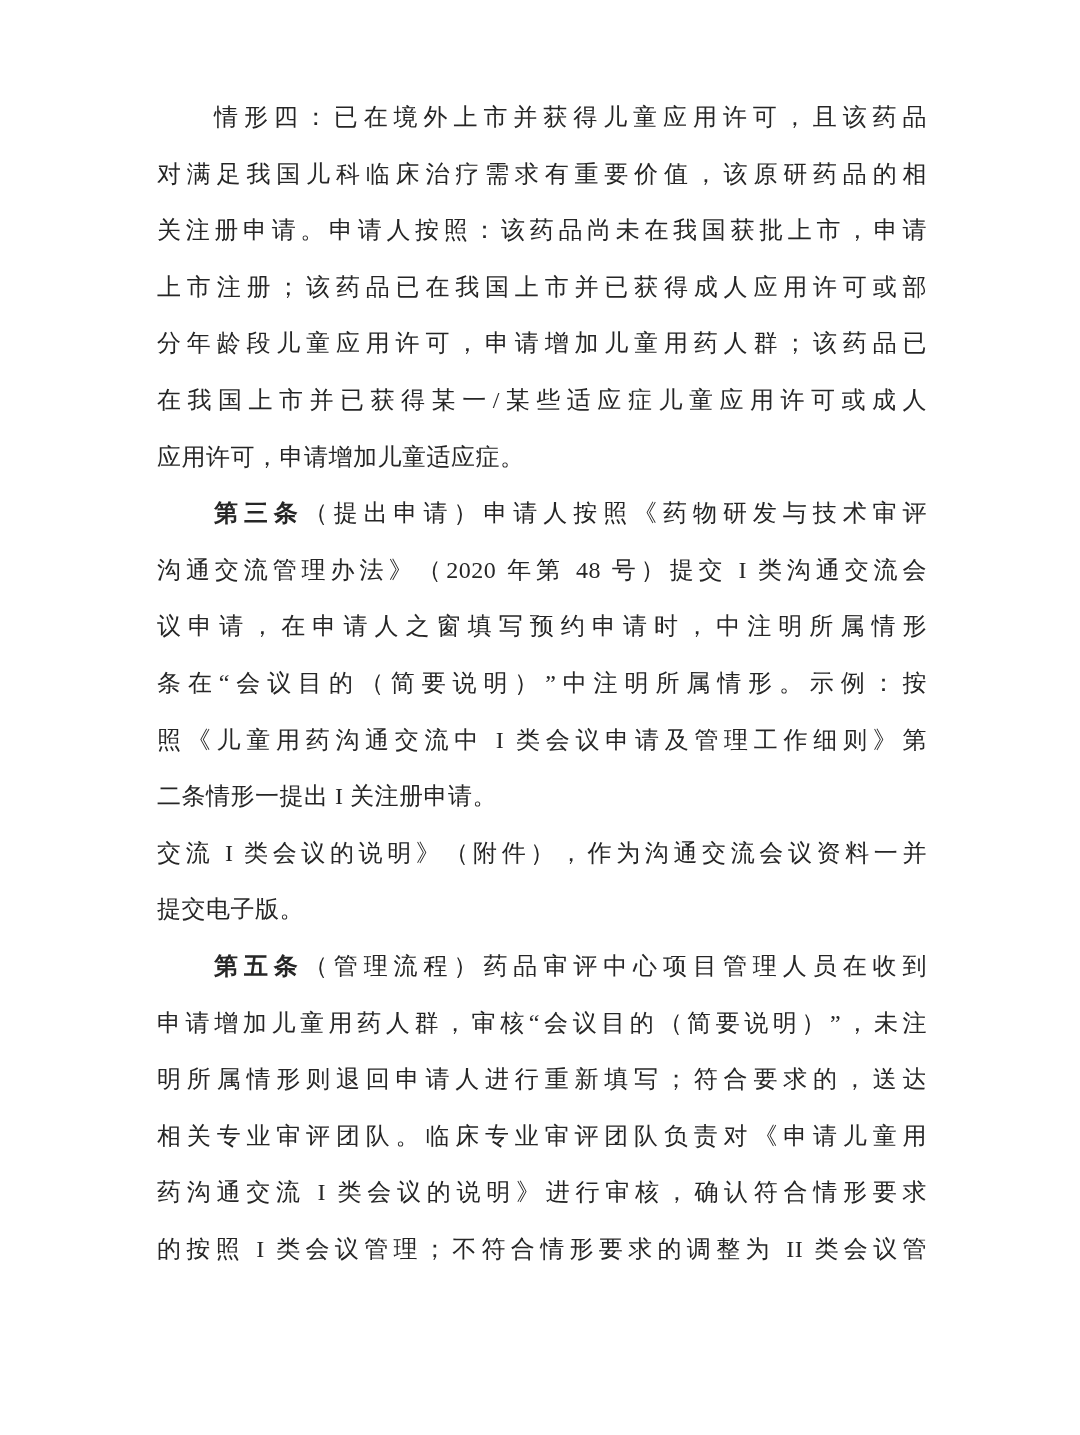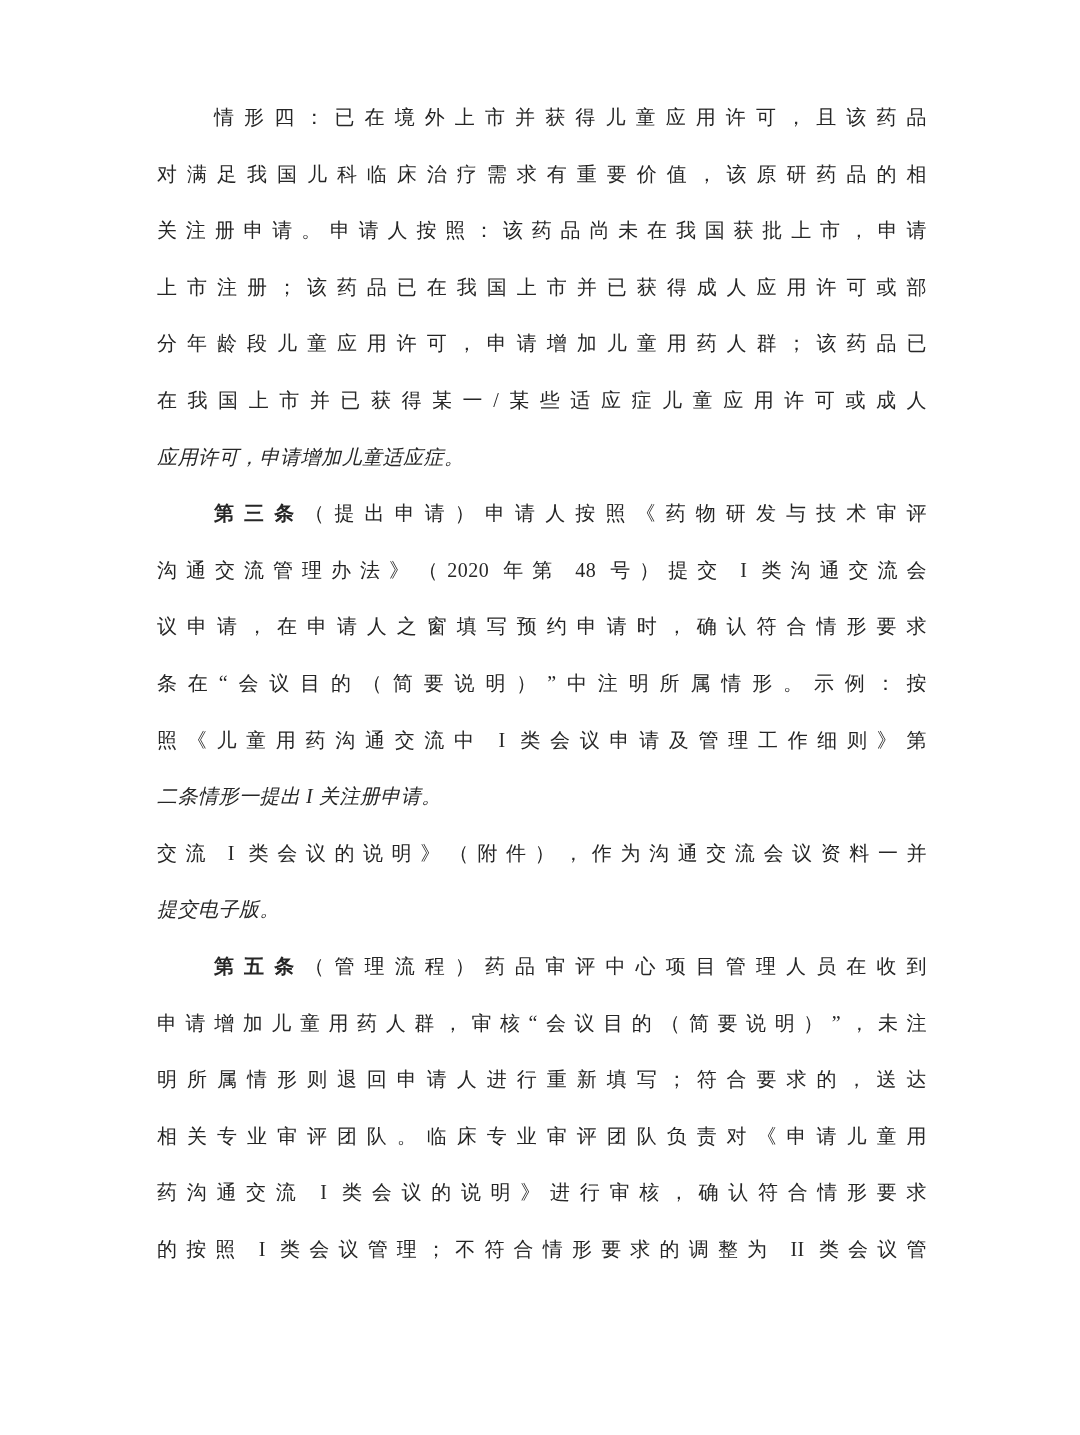--- a/index.html
+++ b/index.html
@@ -12,33 +12,32 @@
     width: 1080px;
     height: 1435px;
     box-sizing: border-box;
     padding: 89px 153px 0 157px;
     overflow: hidden;
   }
   .doc-body {
     width: 770px;
   }
   .line {
-    font-size: 20px;
+    font-size: 24px;
     line-height: 56.6px;
     height: 56.6px;
     overflow: hidden;
     text-align: justify;
     letter-spacing: 0.5px;
   }
   .line.fill {
     text-align-last: justify;
   }
   .line.nofill {
     text-align-last: left;
-    font-style: italic;
   }
   .line.indent {
     padding-left: 57px;
   }
   .bold {
     font-weight: 700;
   }
 </style>
 </head>
 <body style="background: rgb(255, 255, 255); color: rgb(38, 38, 38);">
@@ -47,21 +46,21 @@
   <div class="doc-body">
       <div class="line fill indent"><span>情形四：已在境外上市并获得儿童应用许可，且该药品</span></div>
       <div class="line fill"><span>对满足我国儿科临床治疗需求有重要价值，该原研药品的相</span></div>
       <div class="line fill"><span>关注册申请。申请人按照：该药品尚未在我国获批上市，申请</span></div>
       <div class="line fill"><span>上市注册；该药品已在我国上市并已获得成人应用许可或部</span></div>
       <div class="line fill"><span>分年龄段儿童应用许可，申请增加儿童用药人群；该药品已</span></div>
       <div class="line fill"><span>在我国上市并已获得某一/某些适应症儿童应用许可或成人</span></div>
       <div class="line nofill"><span>应用许可，申请增加儿童适应症。</span></div>
       <div class="line fill indent"><span class="bold">第三条</span><span>（提出申请）申请人按照《药物研发与技术审评</span></div>
       <div class="line fill"><span>沟通交流管理办法》（2020 年第 48 号）提交 I 类沟通交流会</span></div>
-      <div class="line fill"><span>议申请，在申请人之窗填写预约申请时，确认符合情形要求</span></div>
+      <div class="line fill"><span>议申请，在申请人之窗填写预约申请时，中注明所属情形</span></div>
       <div class="line fill"><span>条在“会议目的（简要说明）”中注明所属情形。示例：按</span></div>
       <div class="line fill"><span>照《儿童用药沟通交流中 I 类会议申请及管理工作细则》第</span></div>
       <div class="line nofill"><span>二条情形一提出 I 关注册申请。</span></div>
       <div class="line fill"><span>交流 I 类会议的说明》（附件），作为沟通交流会议资料一并</span></div>
       <div class="line nofill"><span>提交电子版。</span></div>
       <div class="line fill indent"><span class="bold">第五条</span><span>（管理流程）药品审评中心项目管理人员在收到</span></div>
       <div class="line fill"><span>申请增加儿童用药人群，审核“会议目的（简要说明）”，未注</span></div>
       <div class="line fill"><span>明所属情形则退回申请人进行重新填写；符合要求的，送达</span></div>
       <div class="line fill"><span>相关专业审评团队。临床专业审评团队负责对《申请儿童用</span></div>
       <div class="line fill"><span>药沟通交流 I 类会议的说明》进行审核，确认符合情形要求</span></div>

